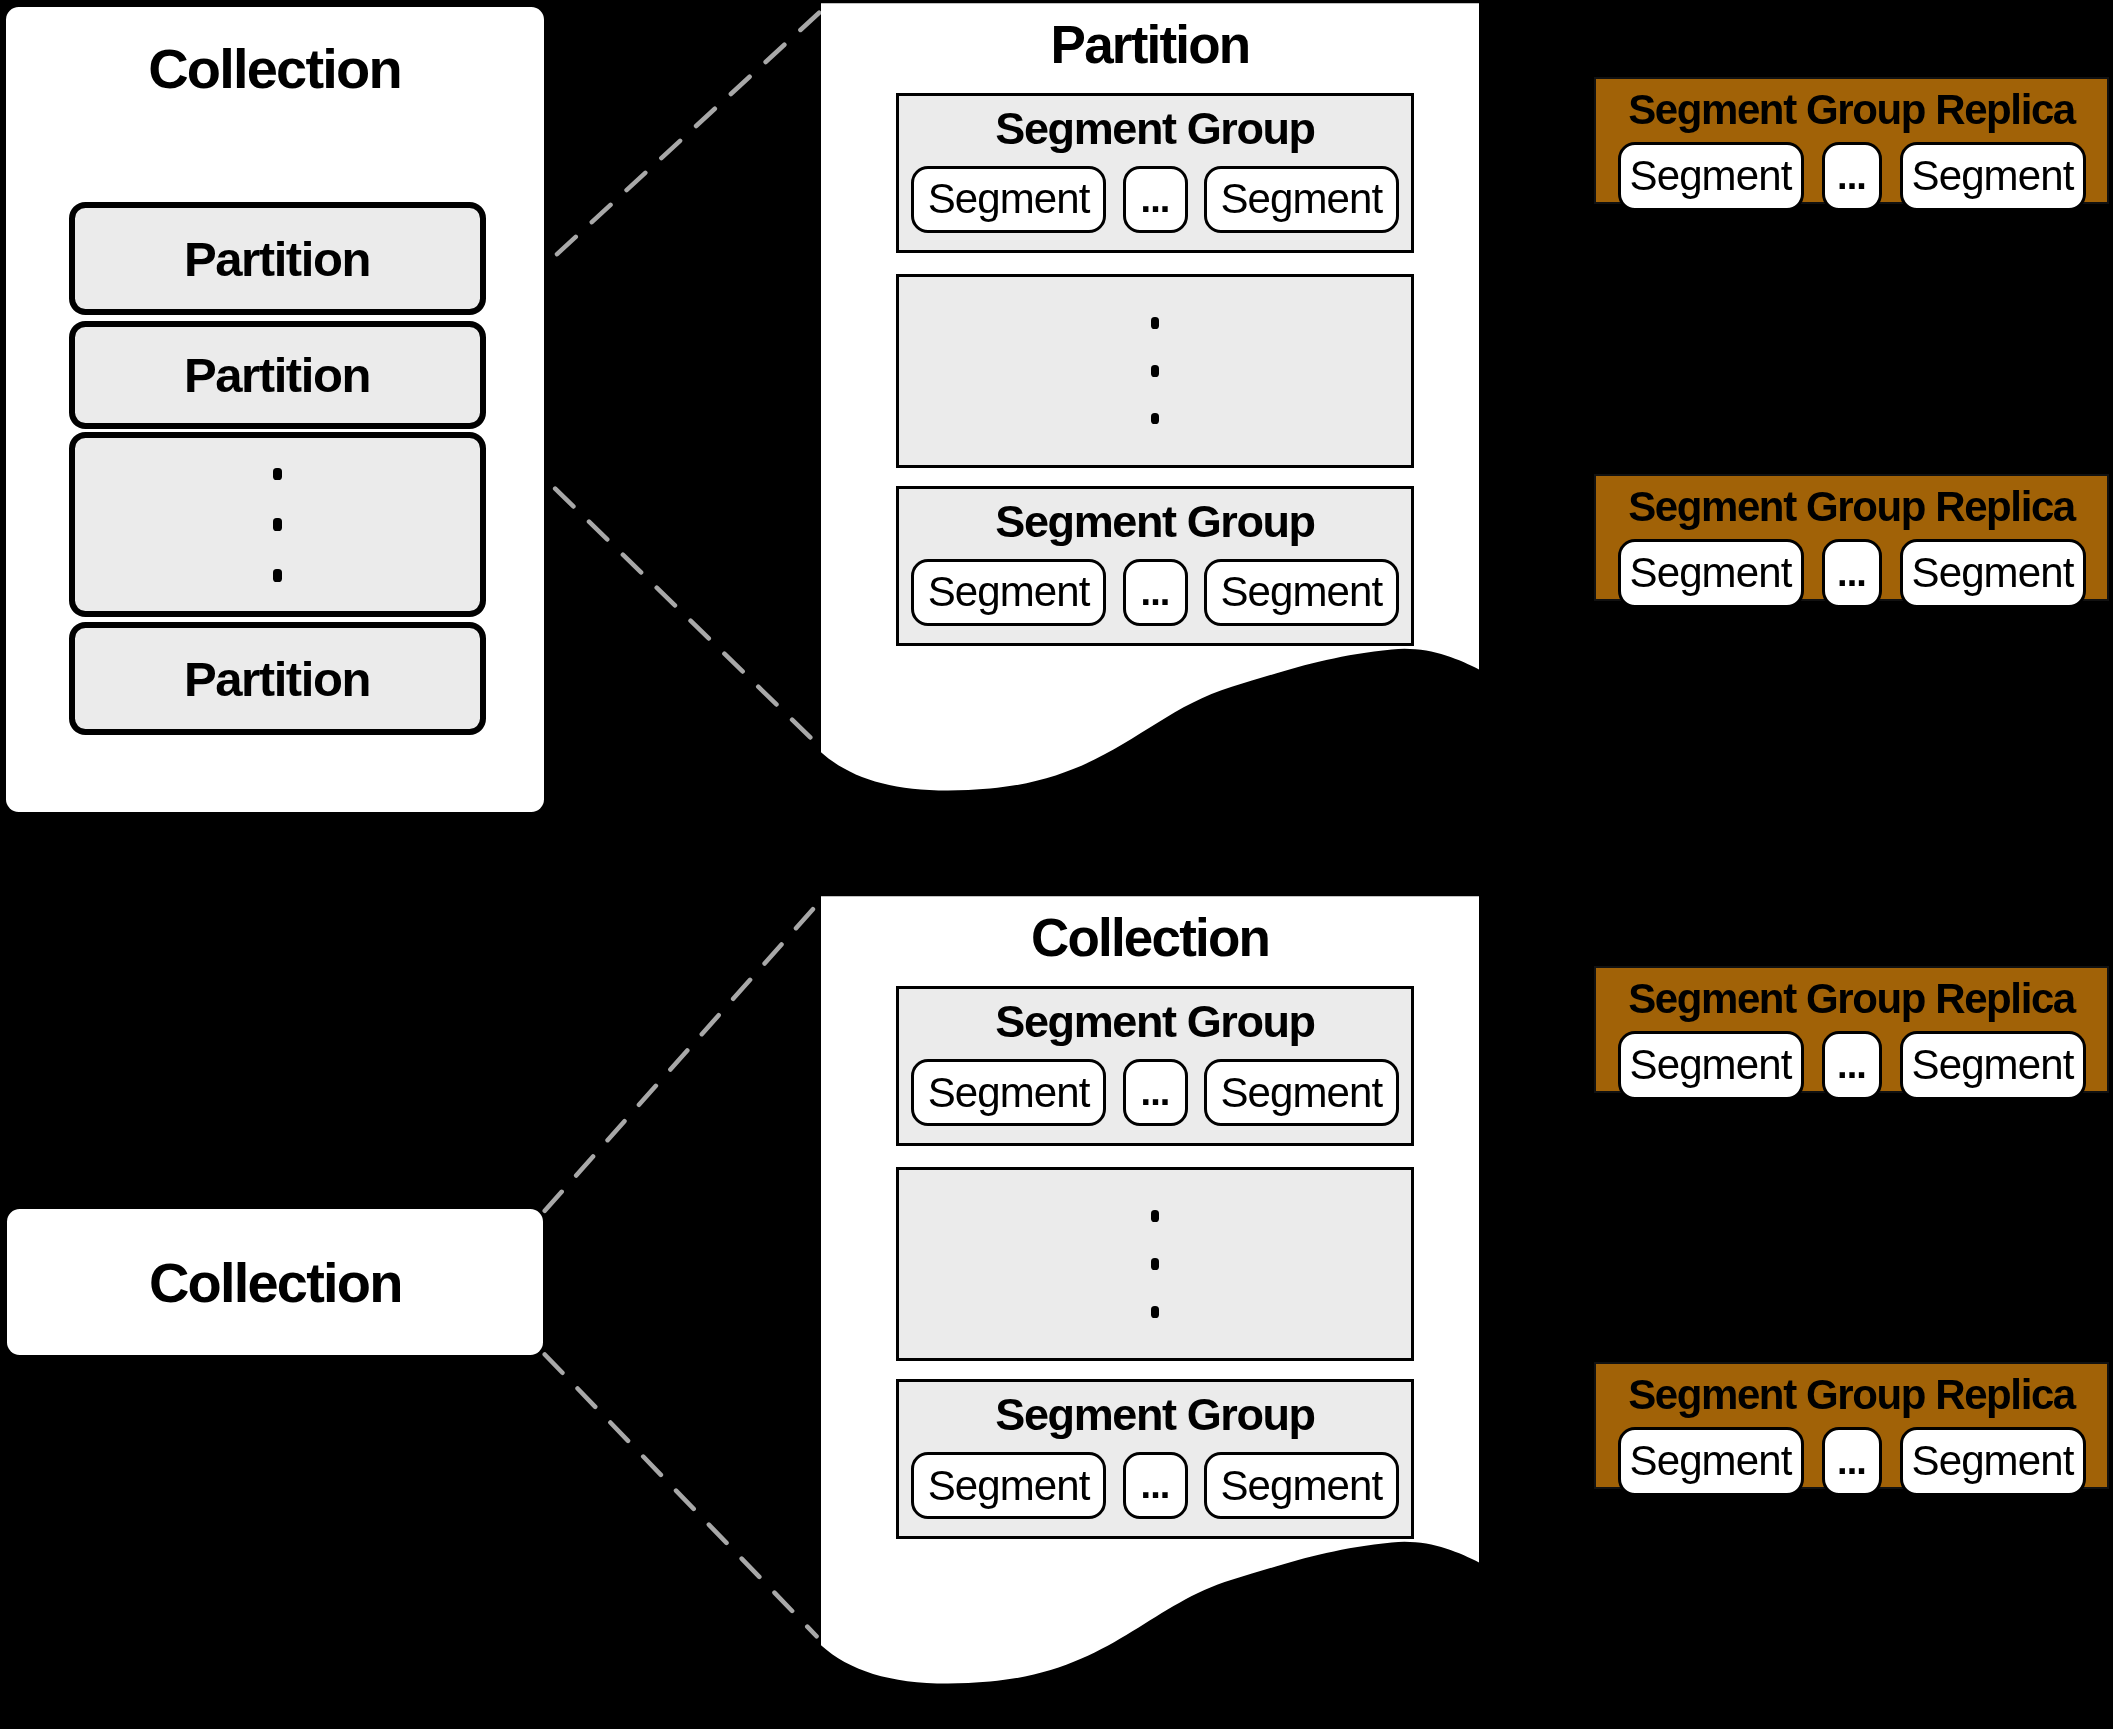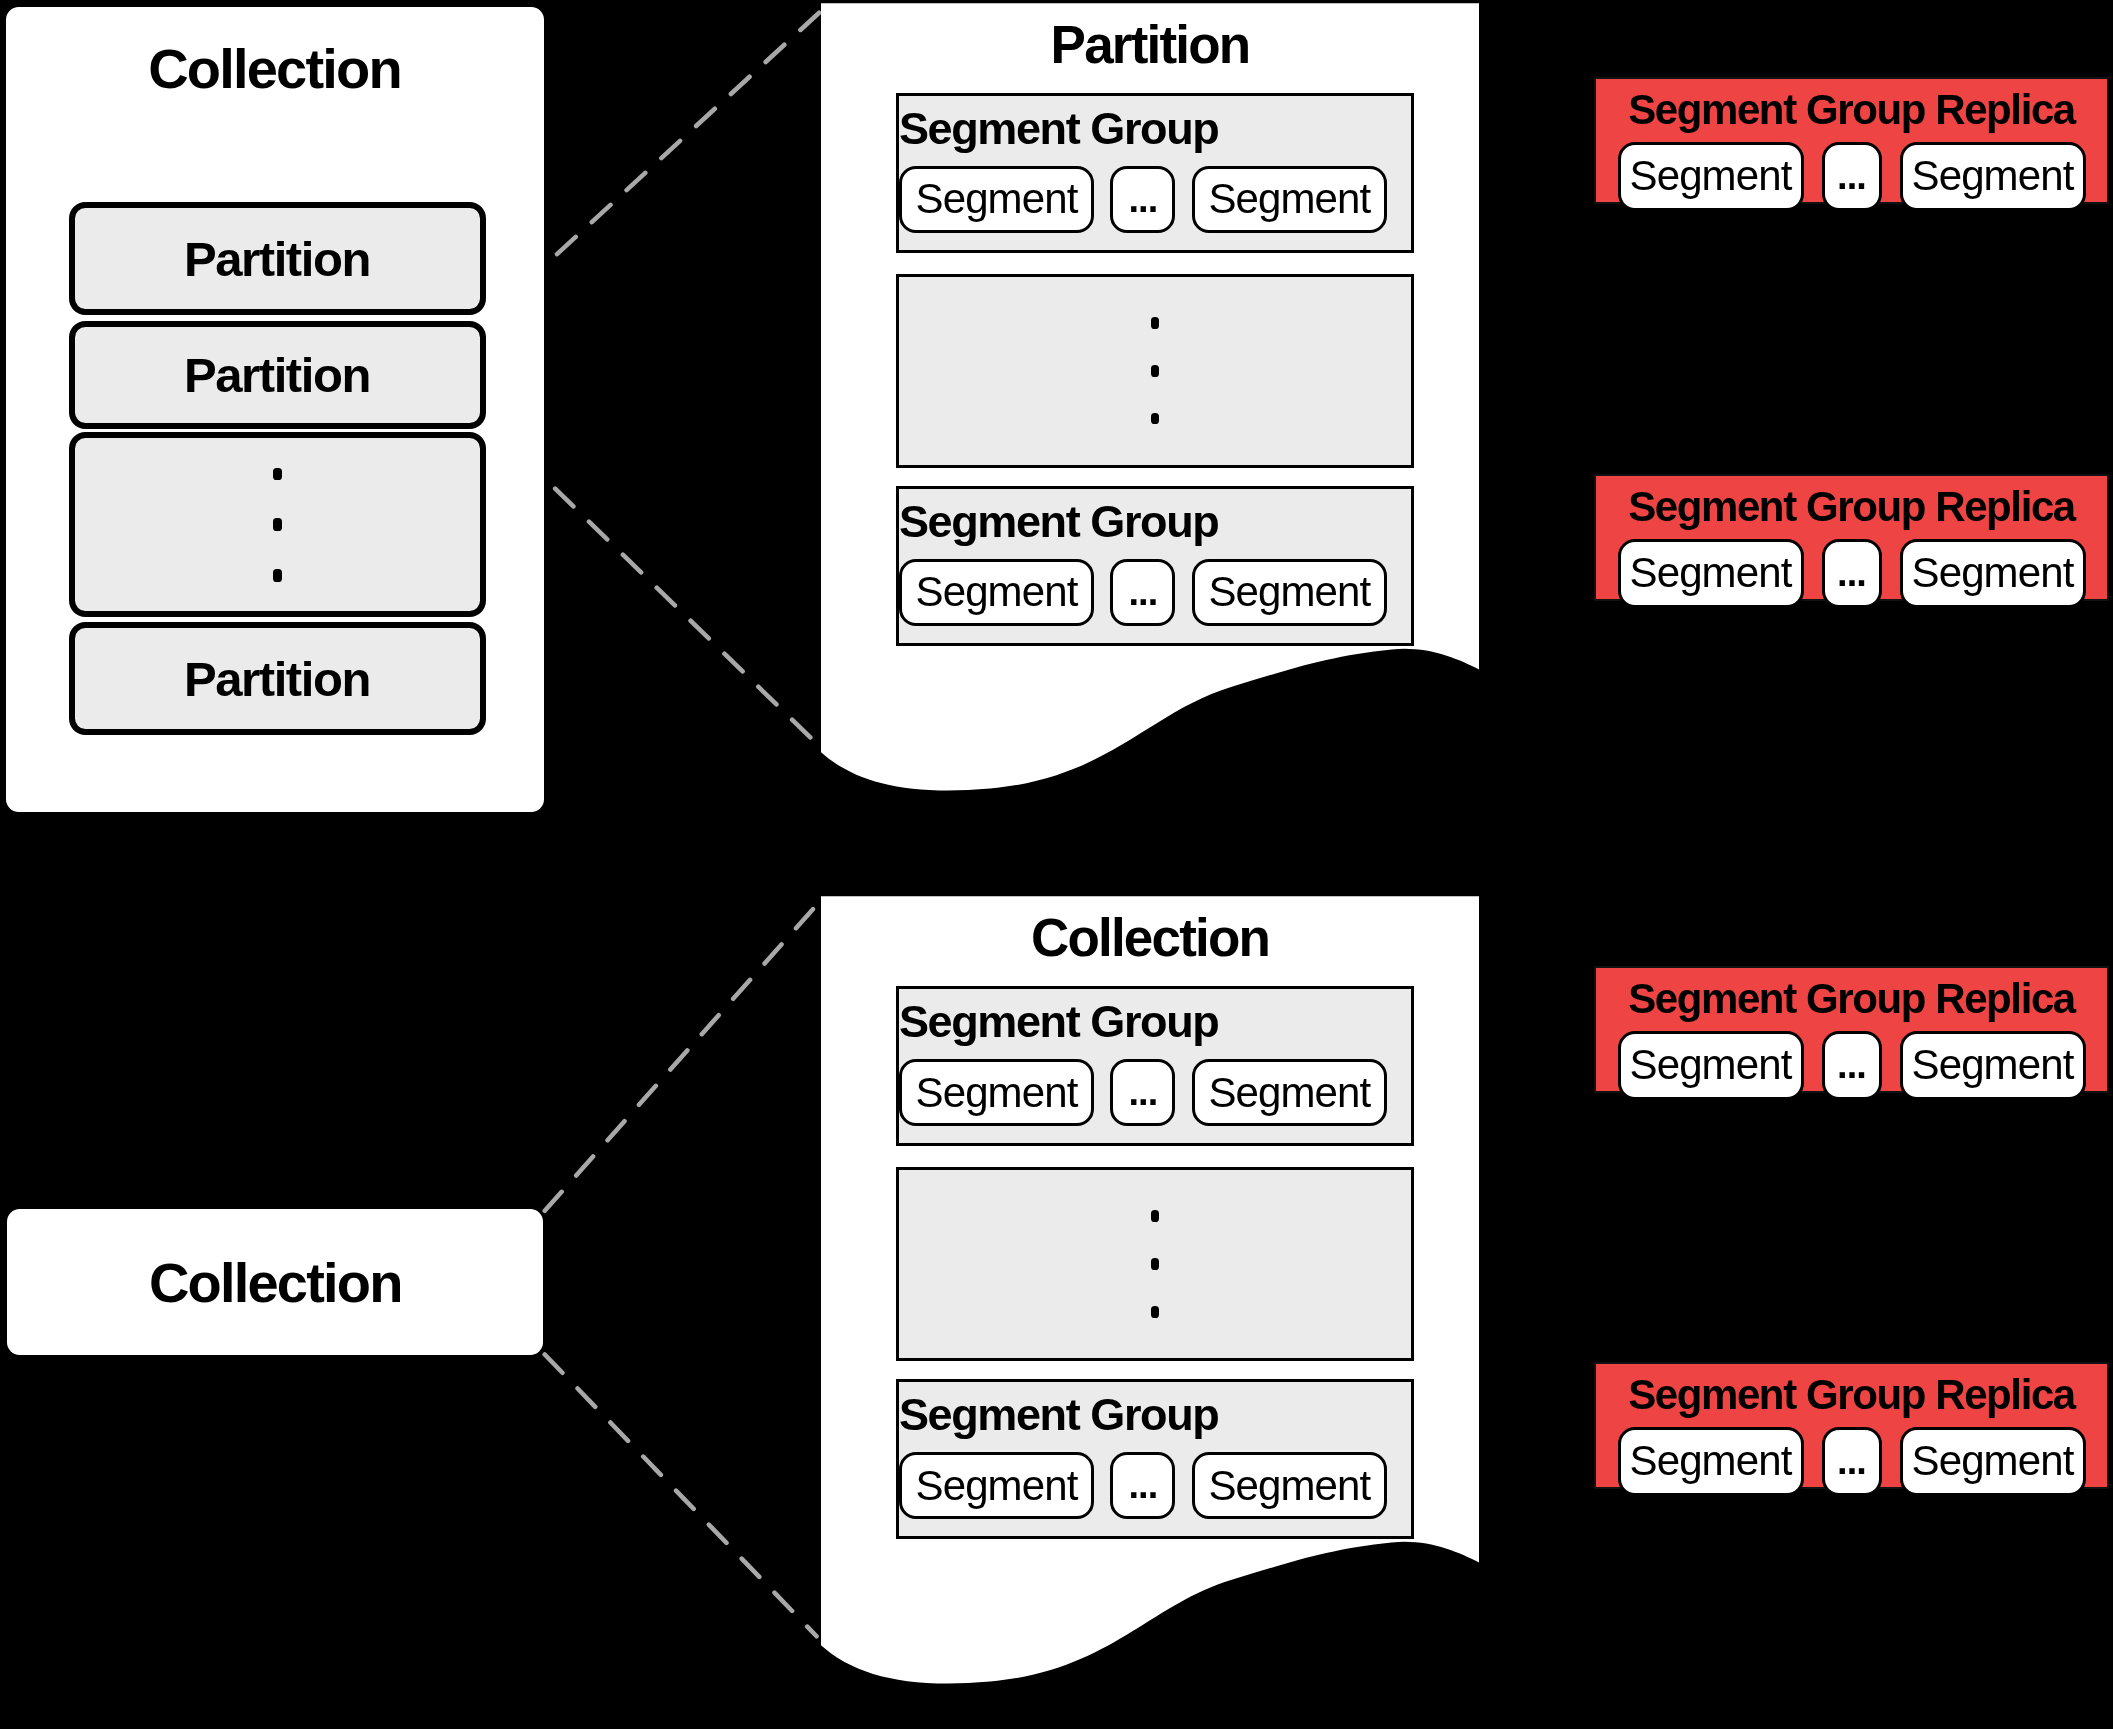--- a/index.html
+++ b/index.html
@@ -63,21 +63,21 @@
   .page-bottom { left:821px; top:896px; }
   .page-shape { position:absolute; left:0; top:0; }
   .page-title {
     position:absolute; left:0; top:11px; width:100%;
     text-align:center; font-size:53px; font-weight:700; letter-spacing:-1.8px;
   }
 
   .sg-box {
     position:absolute; left:75px; width:518px; height:160px;
     background:#ebebeb; border:3.6px solid #000;
-    display:flex; flex-direction:column; align-items:flex-start;
+    display:flex; flex-direction:column; align-items:center;
   }
   .sg-box-top { top:90px; }
   .sg-box-bottom { top:483px; }
   .sg-title {
     font-size:45px; font-weight:700; letter-spacing:-1.4px;
     margin-top:7.3px;
   }
   .seg-row { display:flex; gap:16.4px; margin-top:11px; }
   .seg {
     background:#fff; border:3.6px solid #000; border-radius:17px;
@@ -91,21 +91,21 @@
     position:absolute; left:75px; top:271px; width:518px; height:194px;
     background:#ebebeb; border:3.6px solid #000;
     display:flex; flex-direction:column; align-items:center; justify-content:center;
     gap:36px;
   }
   .page-dots-box .vdot { width:8.2px; height:11.8px; }
 
   
   .replica {
     position:absolute; left:1594px; width:515px; height:127px;
-    background:#ef4444; border:2.7px solid #111;
+    background:#a16207; border:2.7px solid #111;
     display:flex; flex-direction:column; align-items:center;
   }
   .replica-1 { top:77px; }
   .replica-2 { top:474px; }
   .replica-3 { top:966px; }
   .replica-4 { top:1362px; }
   .replica-title {
     font-size:42px; font-weight:700; letter-spacing:-1.4px;
     margin-top:7.3px;
   }

